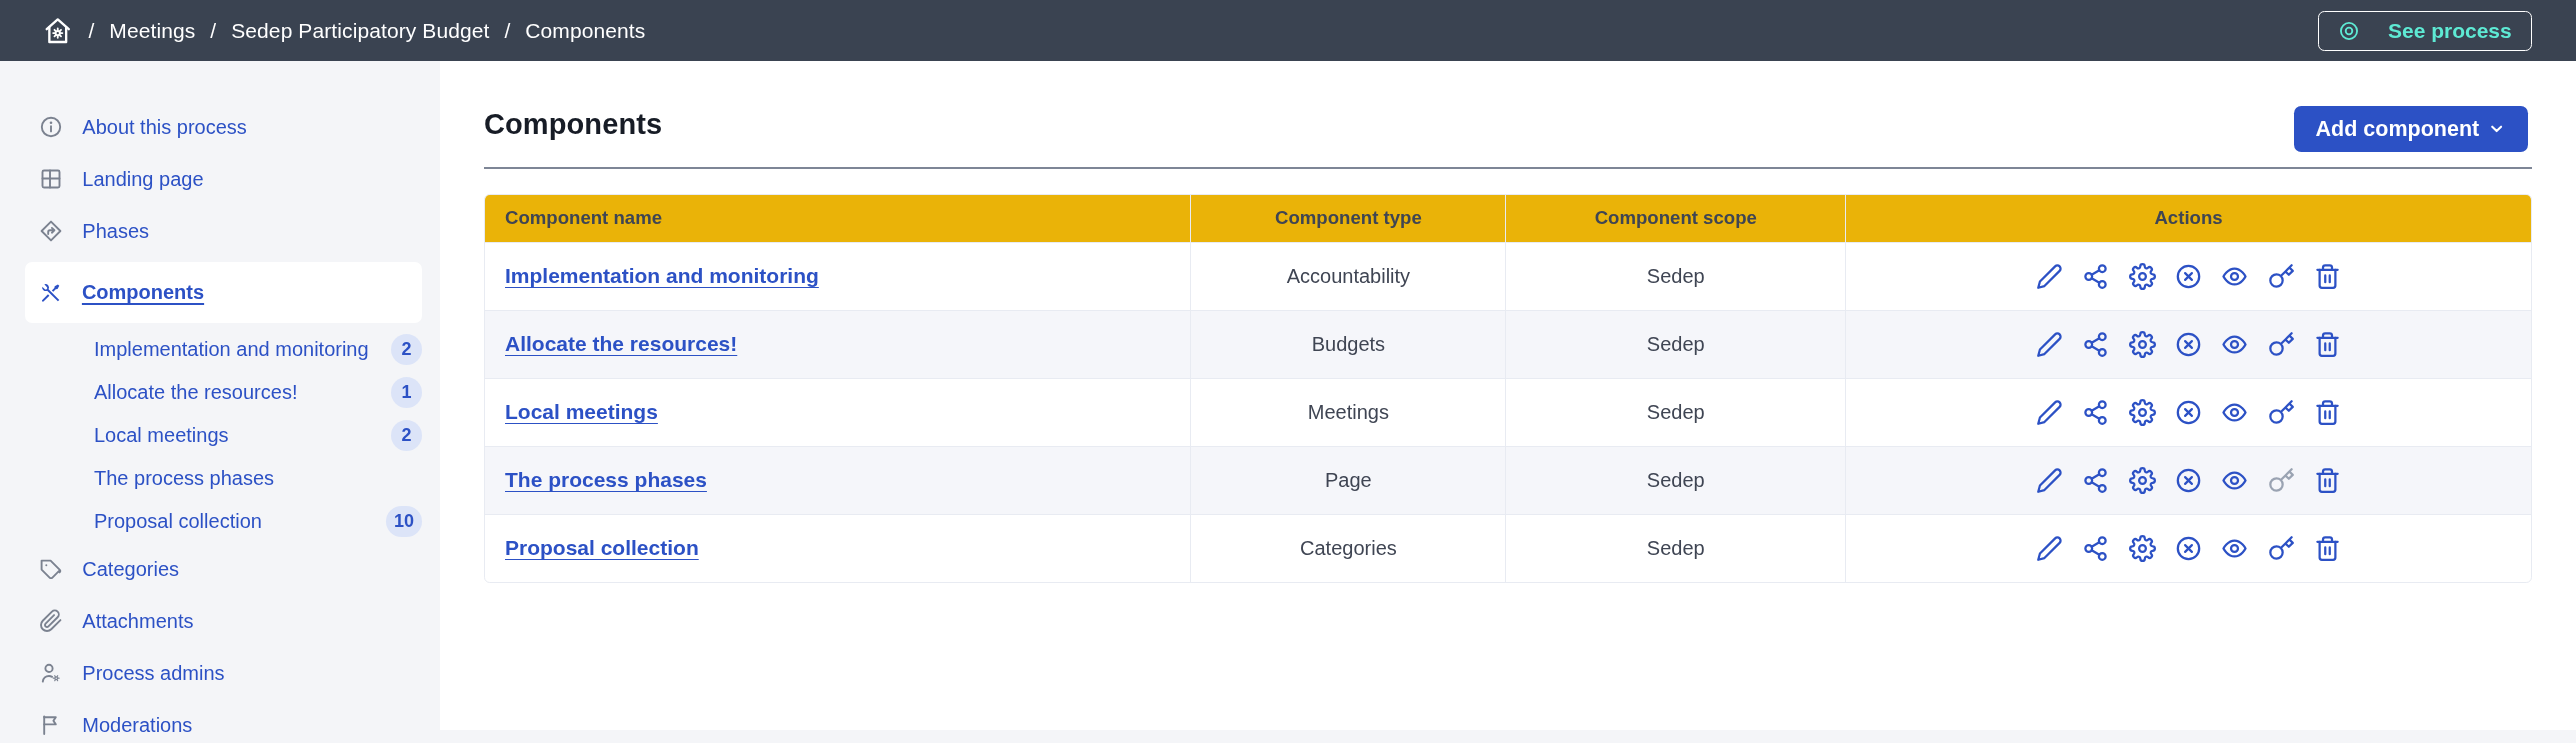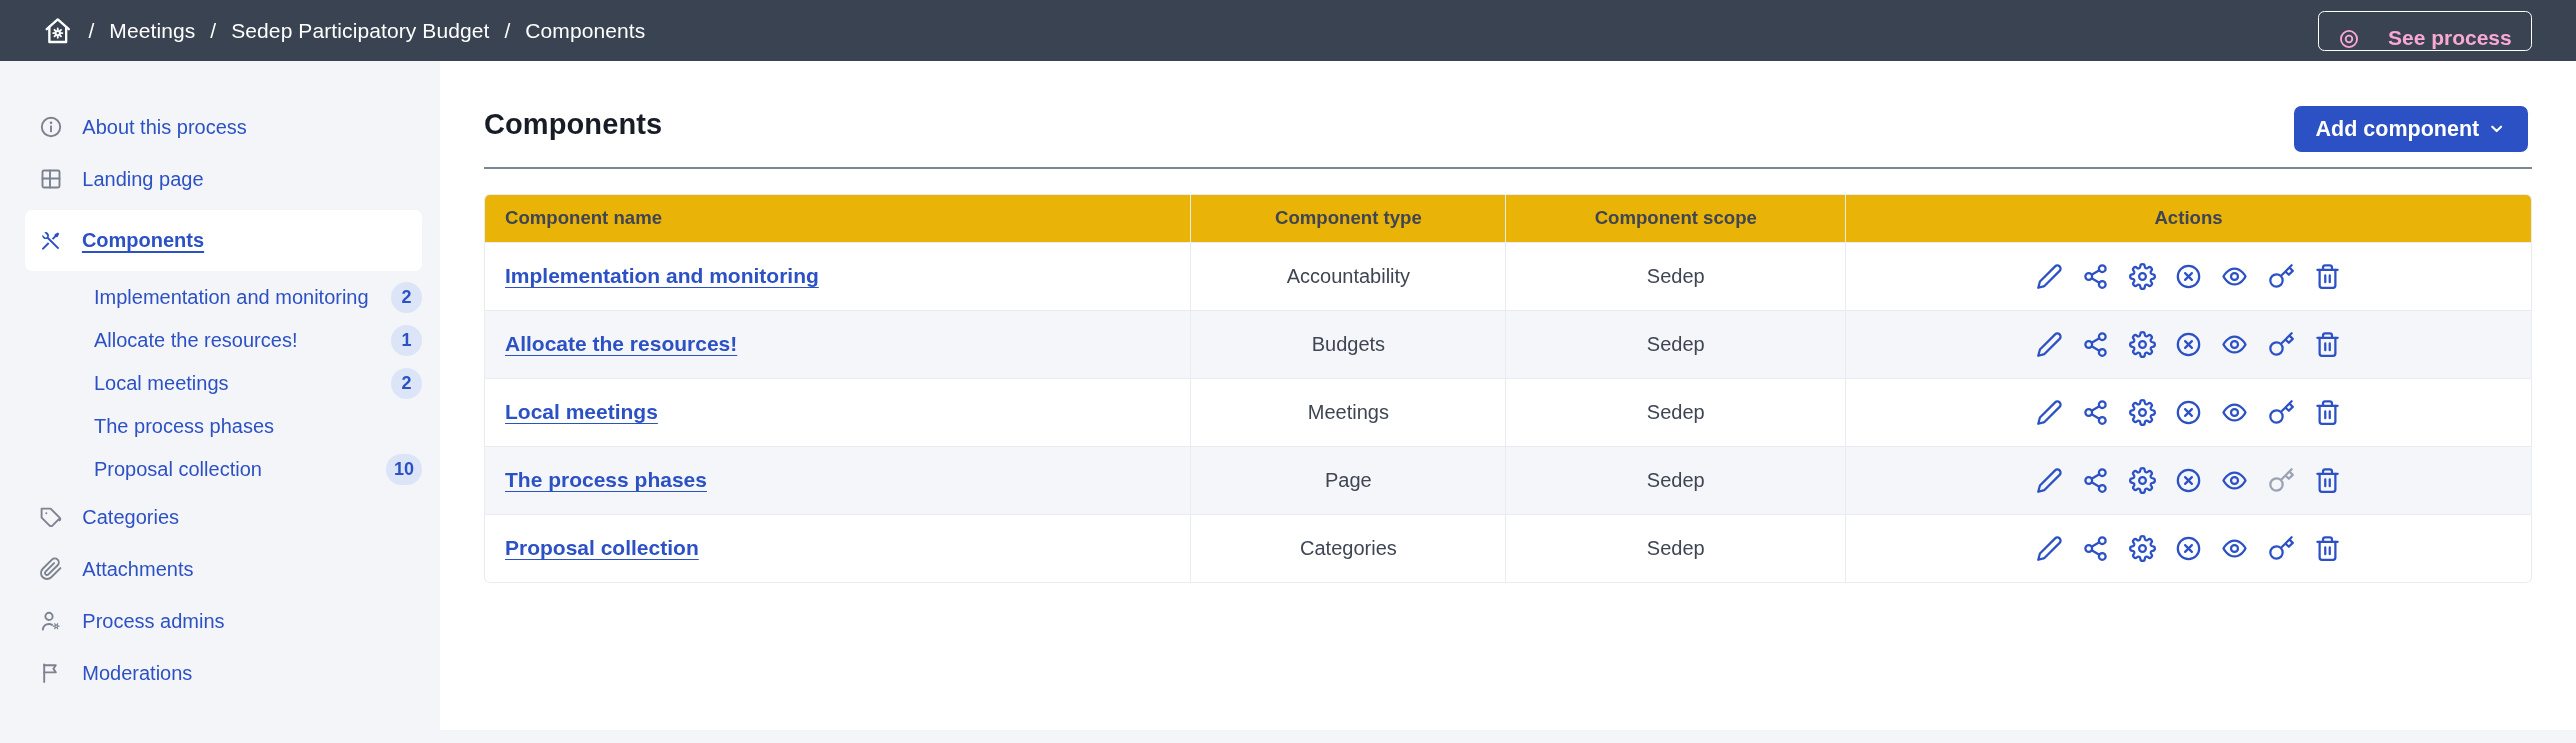--- a/index.html
+++ b/index.html
@@ -6,22 +6,22 @@
   html,body { width:2576px; height:743px; overflow:hidden; }
   body { background:#f4f5f8; font-family:"Liberation Sans","DejaVu Sans",sans-serif; }
 
   
   .navbar { height:61px; background:#3a4351; display:flex; align-items:center; padding:0 44px 0 42px; }
   .home-link { color:#fff; display:flex; align-items:center; text-decoration:none; }
   .home-link svg { width:31.5px; height:31.5px; stroke-width:1.8; }
   .crumb-sep { color:#fff; font-size:21px; margin:0 15px; }
   .crumb { color:#fff; font-size:21px; text-decoration:none; letter-spacing:0.1px; }
   .breadcrumb { display:flex; align-items:center; }
-  .see-process { margin-left:auto; display:flex; align-items:flex-end; gap:28px; height:40px; padding:0 19.3px;
-    background:transparent; border:1.8px solid #fff; border-radius:6.4px; color:#f9a8d4; font-size:21px; font-weight:600;
+  .see-process { margin-left:auto; display:flex; align-items:center; gap:28px; height:40px; padding:0 19.3px;
+    background:transparent; border:1.8px solid #fff; border-radius:6.4px; color:#5eead4; font-size:21px; font-weight:600;
     font-family:inherit; cursor:pointer; }
   .see-process svg { width:22px; height:22px; stroke-width:2; }
 
   
   .sidebar { position:absolute; left:0; top:61px; width:440px; padding-top:40px; }
   .side-item { display:flex; align-items:center; gap:19.3px; height:52px; padding:0 18px 0 39px;
     color:#2c51c5; font-size:20px; text-decoration:none; }
   .side-item .sic { width:24px; height:24px; flex:0 0 24px; color:#7b8290; stroke-width:1.9; }
   .side-item.active { background:#fff; border-radius:7.2px; margin:5px 18px 5px 25px; padding:0 14.3px 0 13.6px;
     height:61px; font-weight:700; }
@@ -181,20 +181,26 @@
     <span class="slabel">About this process</span>
   </a>
 
   <a class="side-item" href="#">
     <svg class="ic sic" viewBox="0 0 24 24">
         <use href="#i-layout"></use>
       </svg>
     <span class="slabel">Landing page</span>
   </a>
 
+  <a class="side-item" href="#">
+    <svg class="ic sic" viewBox="0 0 24 24">
+        <use href="#i-phases"></use>
+      </svg>
+    <span class="slabel">Phases</span>
+  </a>
 
   <a class="side-item active" href="#">
     <svg class="ic sic" viewBox="0 0 24 24">
         <use href="#i-tools"></use>
       </svg>
     <span class="slabel">Components</span>
   </a>
 
   <a class="sub-item" href="#">
     <span class="sub-label">Implementation and monitoring</span>

